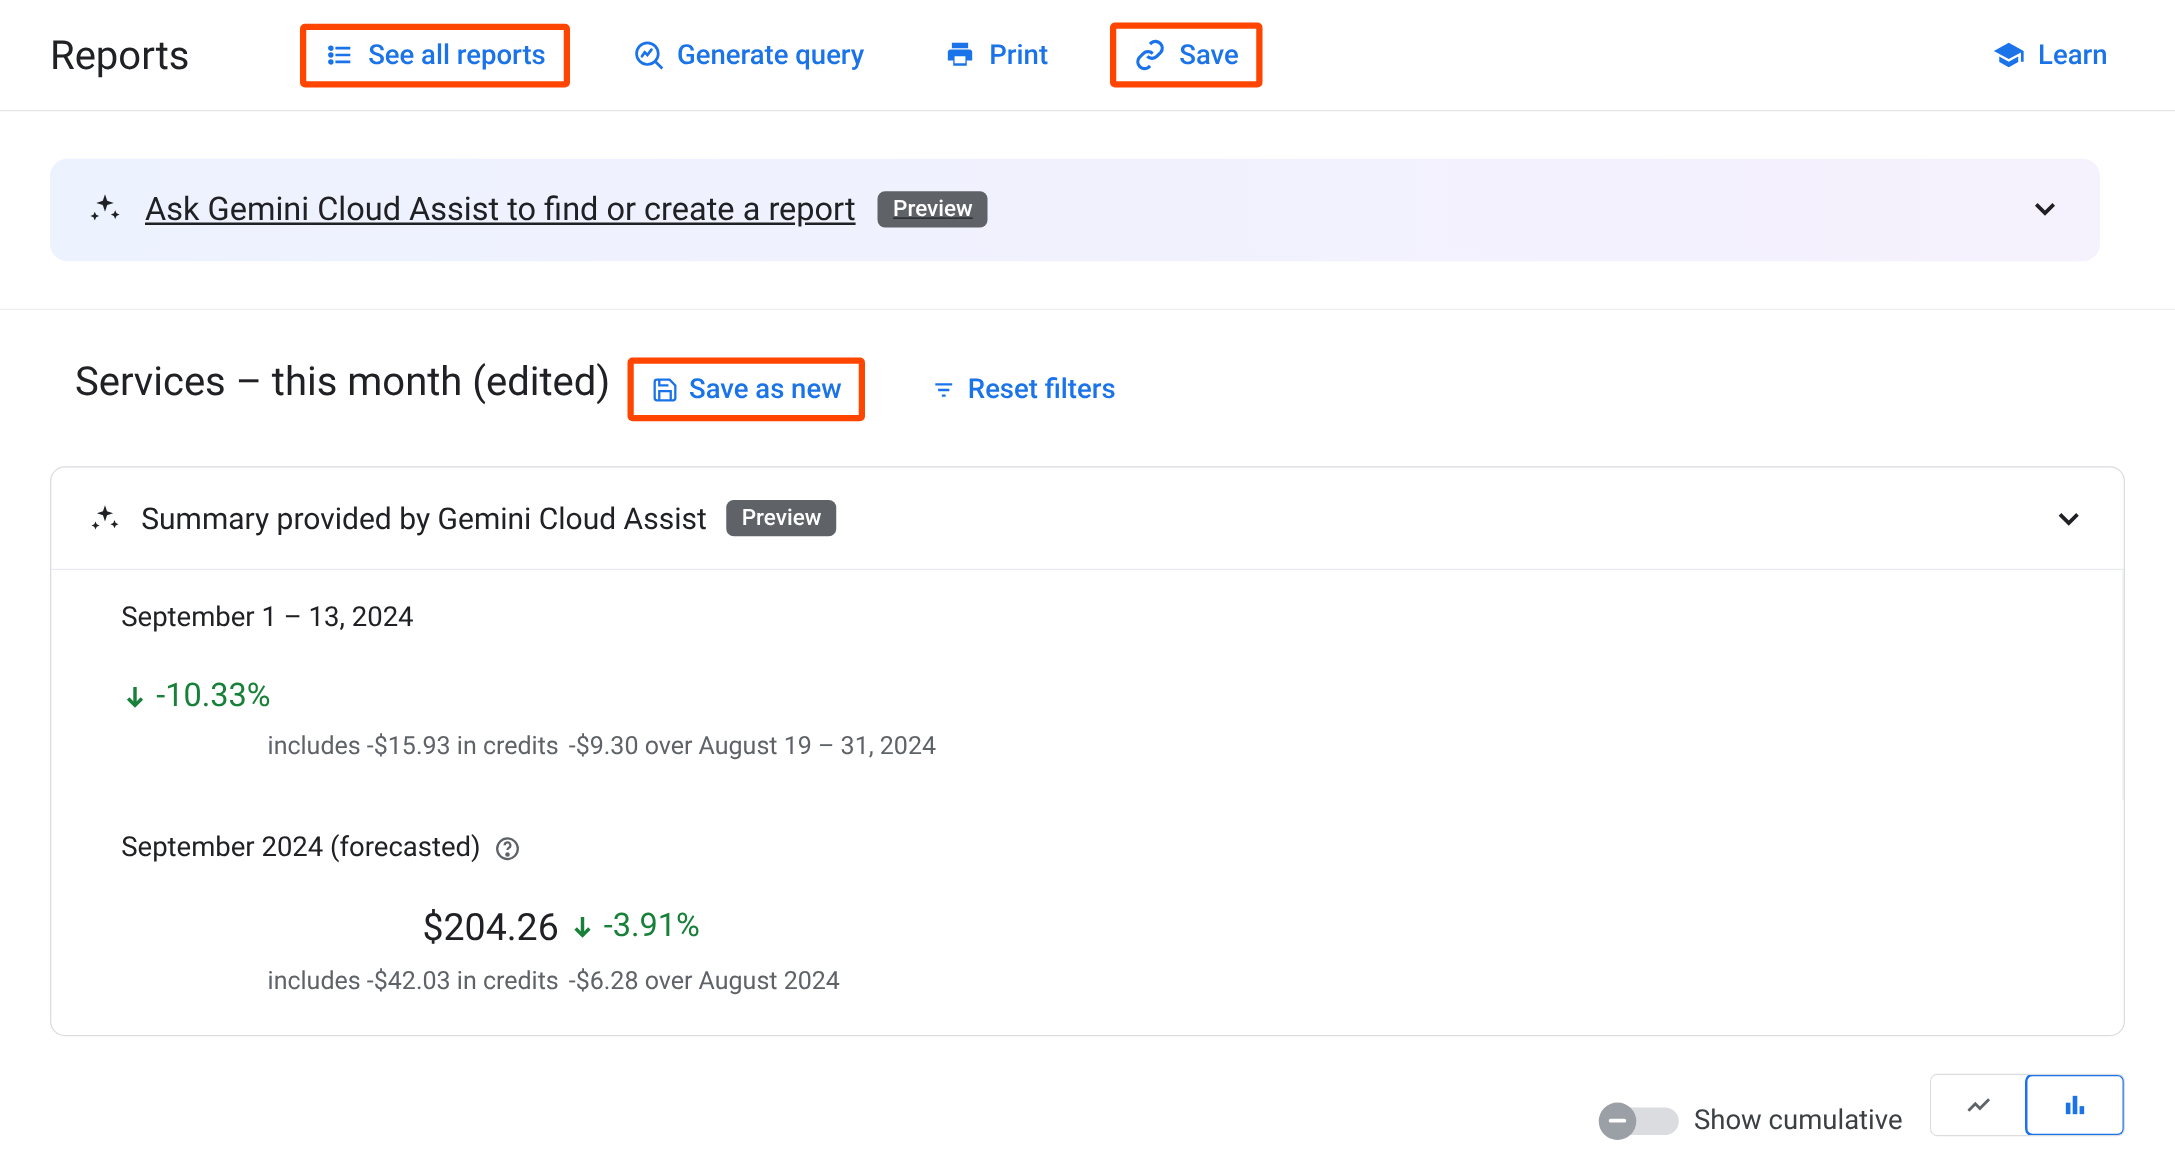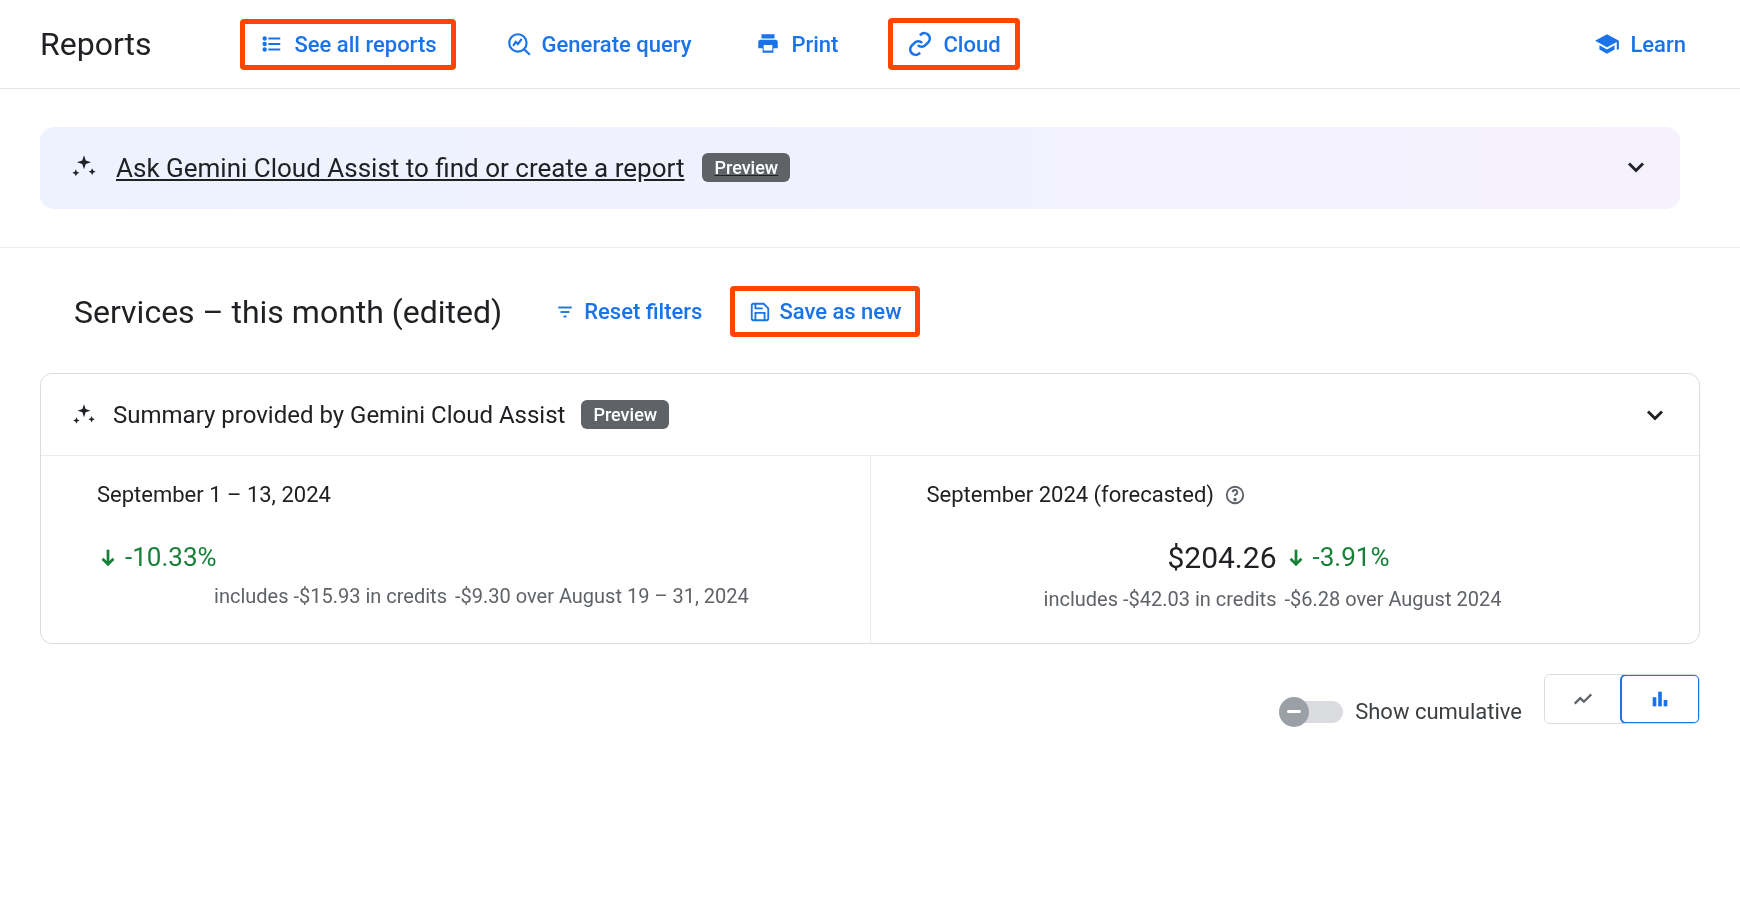--- a/index.html
+++ b/index.html
@@ -78,24 +78,22 @@
   cursor: pointer;
 }
 
 .section-divider {
   border-bottom: 1px solid #eee;
   margin-top: 38px;
 }
 
 .report-header-row {
   display: flex;
-  align-items: center;
-  padding: 38px 40px 0 40px;
+  padding: 38px 40px 0 60px;
   gap: 14px;
-  margin-left: 34px;
 }
 .report-title {
   font-size: 32px;
   font-weight: 400;
   color: #202124;
 }
 .inline-action {
   display: inline-flex;
   align-items: center;
   gap: 8px;
@@ -123,20 +121,21 @@
   font-size: 24px;
   font-weight: 400;
   color: #202124;
 }
 .summary-card-header .chevron {
   margin-left: auto;
   cursor: pointer;
 }
 .summary-card-body {
   display: flex;
+  flex-direction: column;
 }
 .stat-col {
   flex: 1;
   padding: 26px 56px 32px 56px;
 }
 .stat-col:first-child {
   border-right: 1px solid #e8eaed;
 }
 .stat-label-row {
   display: flex;
@@ -284,21 +283,21 @@
       <span>Print</span>
     </div>
 
     <div class="header-action highlight-box">
       <span class="icon">
         <svg width="26" height="26" viewBox="0 0 24 24" fill="none" stroke="#1a73e8" stroke-width="2.4">
           <path d="M10 13a5 5 0 0 0 7 0l3-3a5 5 0 0 0-7-7l-1 1"></path>
           <path d="M14 11a5 5 0 0 0-7 0l-3 3a5 5 0 0 0 7 7l1-1"></path>
         </svg>
       </span>
-      <span>Cloud</span>
+      <span>Save</span>
     </div>
 
     <div class="spacer"></div>
 
     <div class="header-action">
       <span class="icon">
         <svg width="26" height="26" viewBox="0 0 24 24" fill="#1a73e8">
           <path d="M12 3L1 9l11 6 9-4.91V17h2V9L12 3zM5 13.18v4L12 21l7-3.82v-4L12 17l-7-3.82z"></path>
         </svg>
       </span>
@@ -320,40 +319,40 @@
         <polyline points="6 9 12 15 18 9"></polyline>
       </svg>
   </span>
 </div>
 
 <div class="section-divider"></div>
 
 <div class="report-header-row">
   <div class="report-title">Services – this month (edited)</div>
 
+  <div class="inline-action highlight-box">
+    <span>
+      <svg width="22" height="22" viewBox="0 0 24 24" fill="none" stroke="#1a73e8" stroke-width="2">
+        <path d="M19 21H5a2 2 0 0 1-2-2V5a2 2 0 0 1 2-2h11l5 5v11a2 2 0 0 1-2 2z"></path>
+        <polyline points="17 21 17 13 7 13 7 21"></polyline>
+          <polyline points="7 3 7 8 15 8"></polyline>
+      </svg>
+    </span>
+    <span>Save as new</span>
+  </div>
+
   <div class="inline-action" style="margin-left:24px">
     <span>
       <svg width="22" height="18" viewBox="0 0 24 24" fill="none" stroke="#1a73e8" stroke-width="2.5">
         <line x1="3" y1="6" x2="21" y2="6"></line>
           <line x1="6" y1="12" x2="18" y2="12"></line>
           <line x1="10" y1="18" x2="14" y2="18"></line>
       </svg>
     </span>
     <span>Reset filters</span>
-  </div>
-
-  <div class="inline-action highlight-box">
-    <span>
-      <svg width="22" height="22" viewBox="0 0 24 24" fill="none" stroke="#1a73e8" stroke-width="2">
-        <path d="M19 21H5a2 2 0 0 1-2-2V5a2 2 0 0 1 2-2h11l5 5v11a2 2 0 0 1-2 2z"></path>
-        <polyline points="17 21 17 13 7 13 7 21"></polyline>
-          <polyline points="7 3 7 8 15 8"></polyline>
-      </svg>
-    </span>
-    <span>Save as new</span>
   </div>
 </div>
 
 <div class="summary-card">
   <div class="summary-card-header">
     <span>
       <svg width="26" height="26" viewBox="0 0 24 24" fill="#202124">
         <path d="M12 2l1.5 4.5L18 8l-4.5 1.5L12 14l-1.5-4.5L6 8l4.5-1.5L12 2zM5 14l.9 2.1L8 17l-2.1.9L5 20l-.9-2.1L2 17l2.1-.9L5 14zM19 13l.9 2.1L22 16l-2.1.9L19 19l-.9-2.1L16 16l2.1-.9L19 13z"></path>
       </svg>
     </span>

